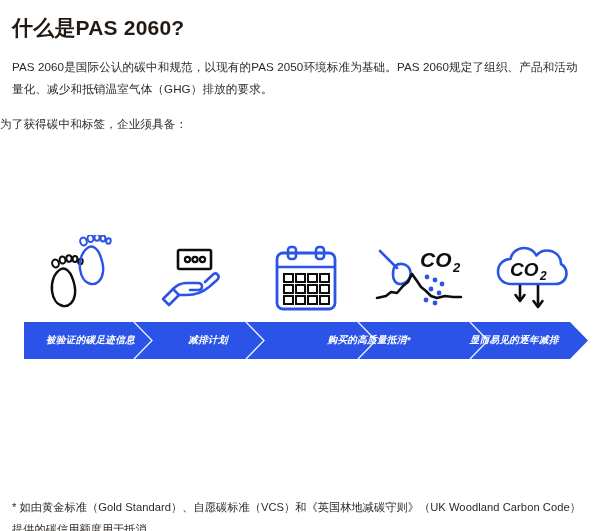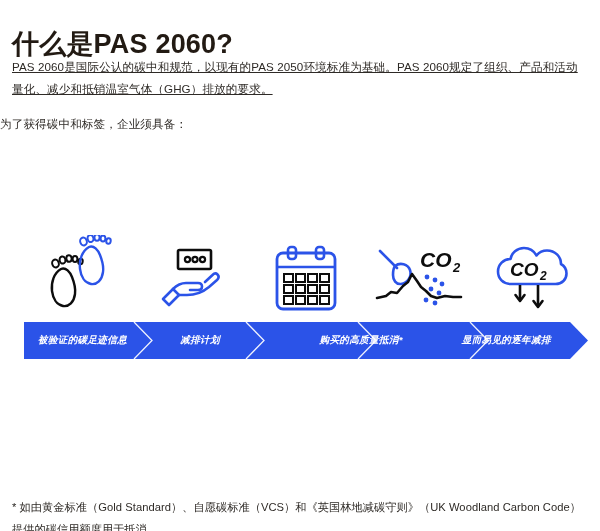--- a/index.html
+++ b/index.html
@@ -13,38 +13,37 @@
     position: relative;
     overflow: hidden;
     font-family: "Liberation Sans", "DejaVu Sans", sans-serif;
     -webkit-font-smoothing: antialiased;
   }
 
   
   .page-title {
     position: absolute;
     left: 12px;
-    top: 10px;
-    font-size: 27px;
+    top: 1px;
+    font-size: 21px;
     font-weight: bold;
     color: #221a13;
     letter-spacing: 0.2px;
     line-height: 1.25;
     white-space: nowrap;
   }
   .intro-para {
     position: absolute;
     left: 12px;
     top: 44px;
     width: 576px;
     font-size: 11.6px;
     line-height: 1.95;
     color: #2e2a26;
     letter-spacing: 0.1px;
-    text-decoration: underline;
   }
   .lead-in {
     position: absolute;
     left: 0;
     top: 101px;
     width: 576px;
     font-size: 11.6px;
     line-height: 1.95;
     color: #2e2a26;
     letter-spacing: 0.1px;
@@ -82,21 +81,21 @@
   .band {
     position: absolute;
     left: 24px;
     top: 97px;
     width: 564px;
     height: 37px;
   }
   .band svg { display: block; }
   .band-labels {
     position: absolute;
-    left: 0;
+    left: 8px;
     top: 0;
     width: 564px;
     height: 37px;
     display: flex;
   }
   .band-label {
     flex: 1 1 0;
     display: flex;
     align-items: center;
     color: #ffffff;

